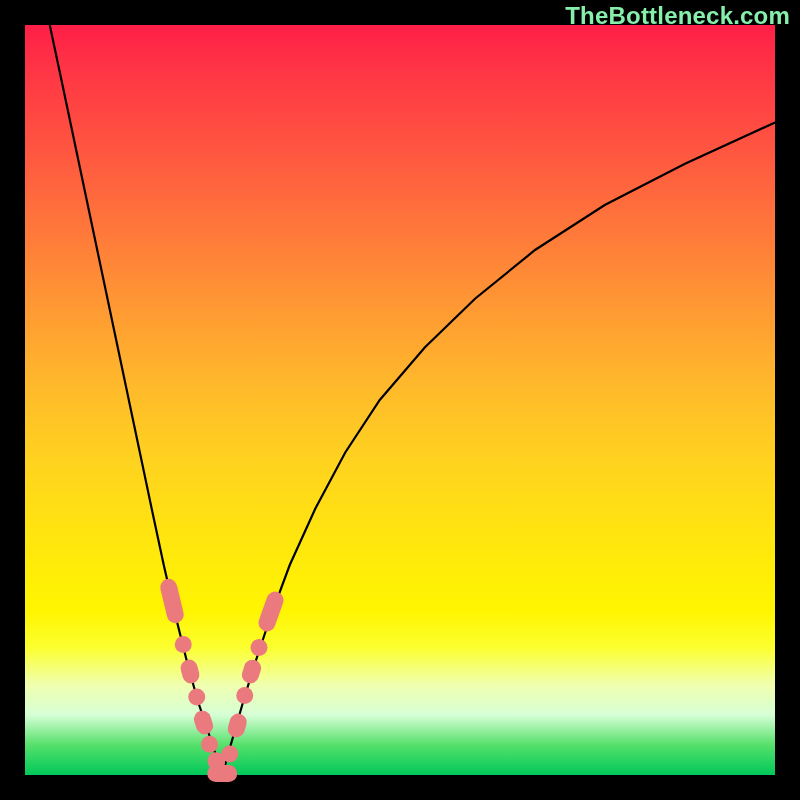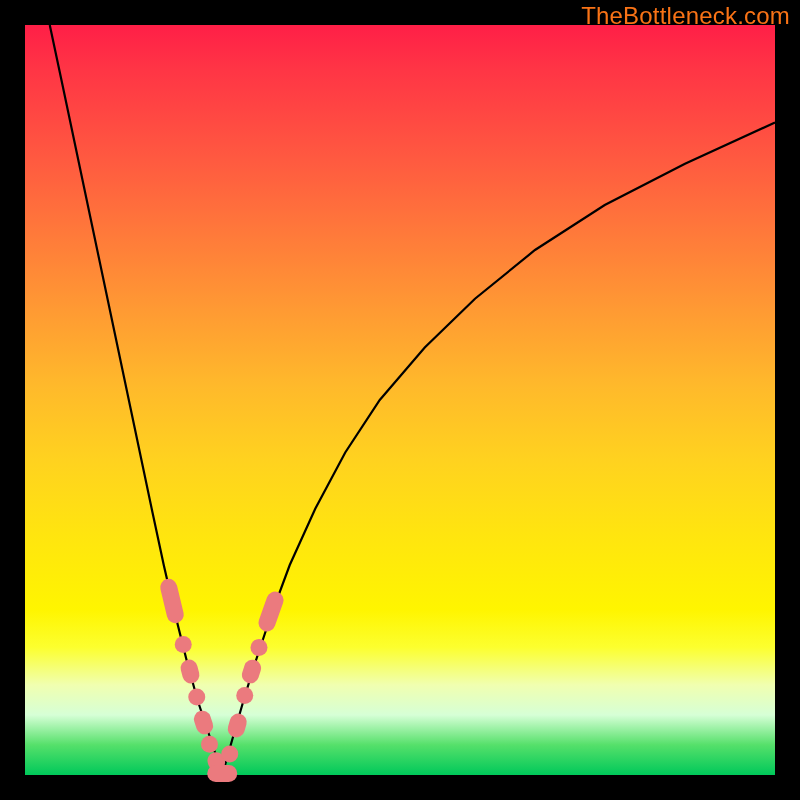--- a/index.html
+++ b/index.html
@@ -31,22 +31,22 @@
       #f0ffb0 88%,
       #d6ffd6 92%,
       #55e06a 96%,
       #00c85a 100%);
   }
   .watermark {
     position: absolute;
     top: 2px;
     right: 10px;
     font-size: 24px;
-    font-weight: 400;
-    color: #f97316;
+    font-weight: 700;
+    color: #86efac;
     letter-spacing: 0.2px;
     user-select: none;
   }
   svg.curves {
     position: absolute;
     left: 0;
     top: 0;
     width: 750px;
     height: 750px;
     overflow: visible;

